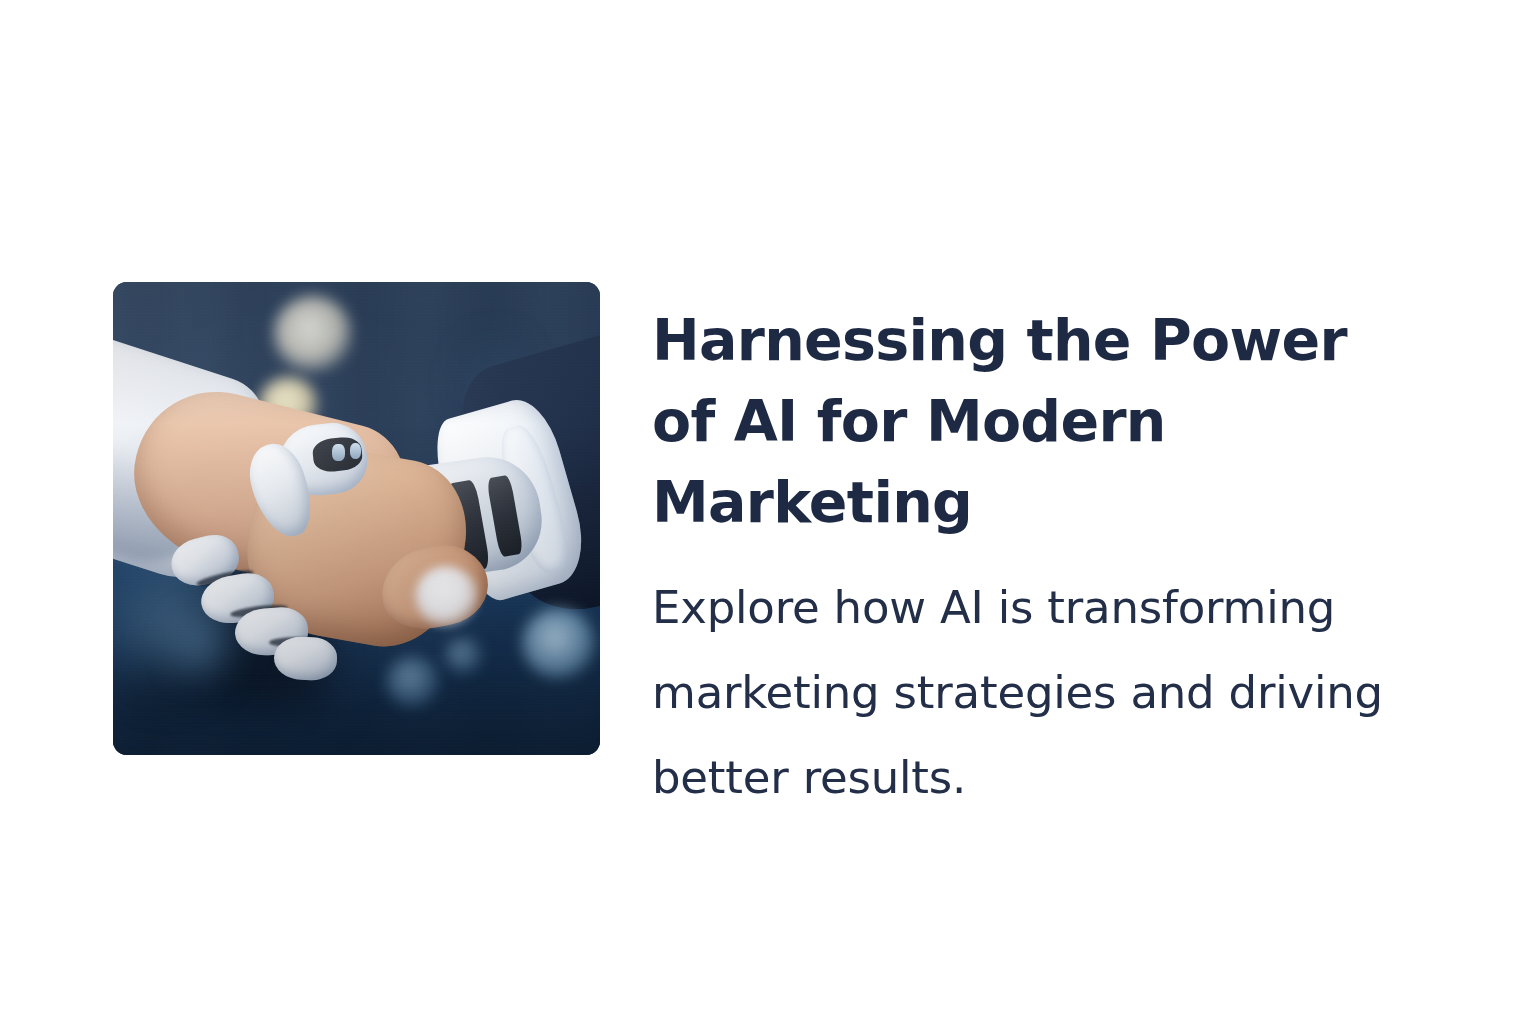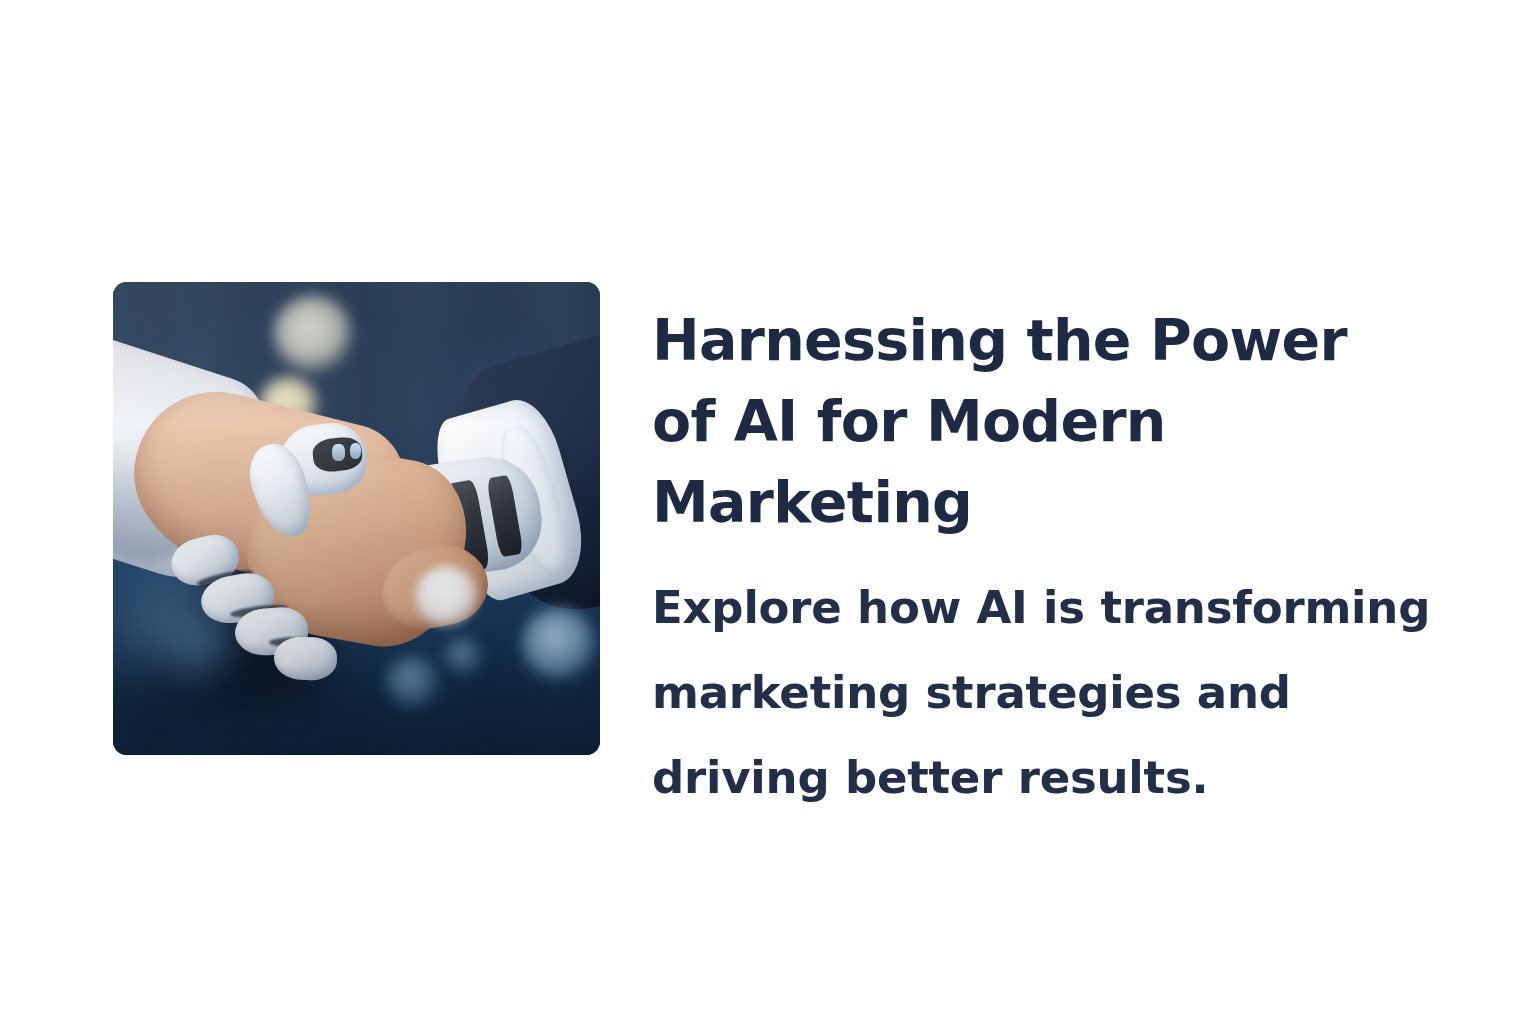--- a/index.html
+++ b/index.html
@@ -352,21 +352,21 @@
     line-height: 81px;
     letter-spacing: -0.7px;
     color: #1e2a44;
     width: 760px;
   }
 
   .subtext {
     margin: 0;
     padding-top: 22px;
     font-family: "DejaVu Sans", "Liberation Sans", sans-serif;
-    font-weight: 700;
+    font-weight: 400;
     font-size: 45px;
     line-height: 85px;
     letter-spacing: -0.2px;
     color: #232f48;
     width: 812px;
   }
 </style>
 </head>
 <body>
 

